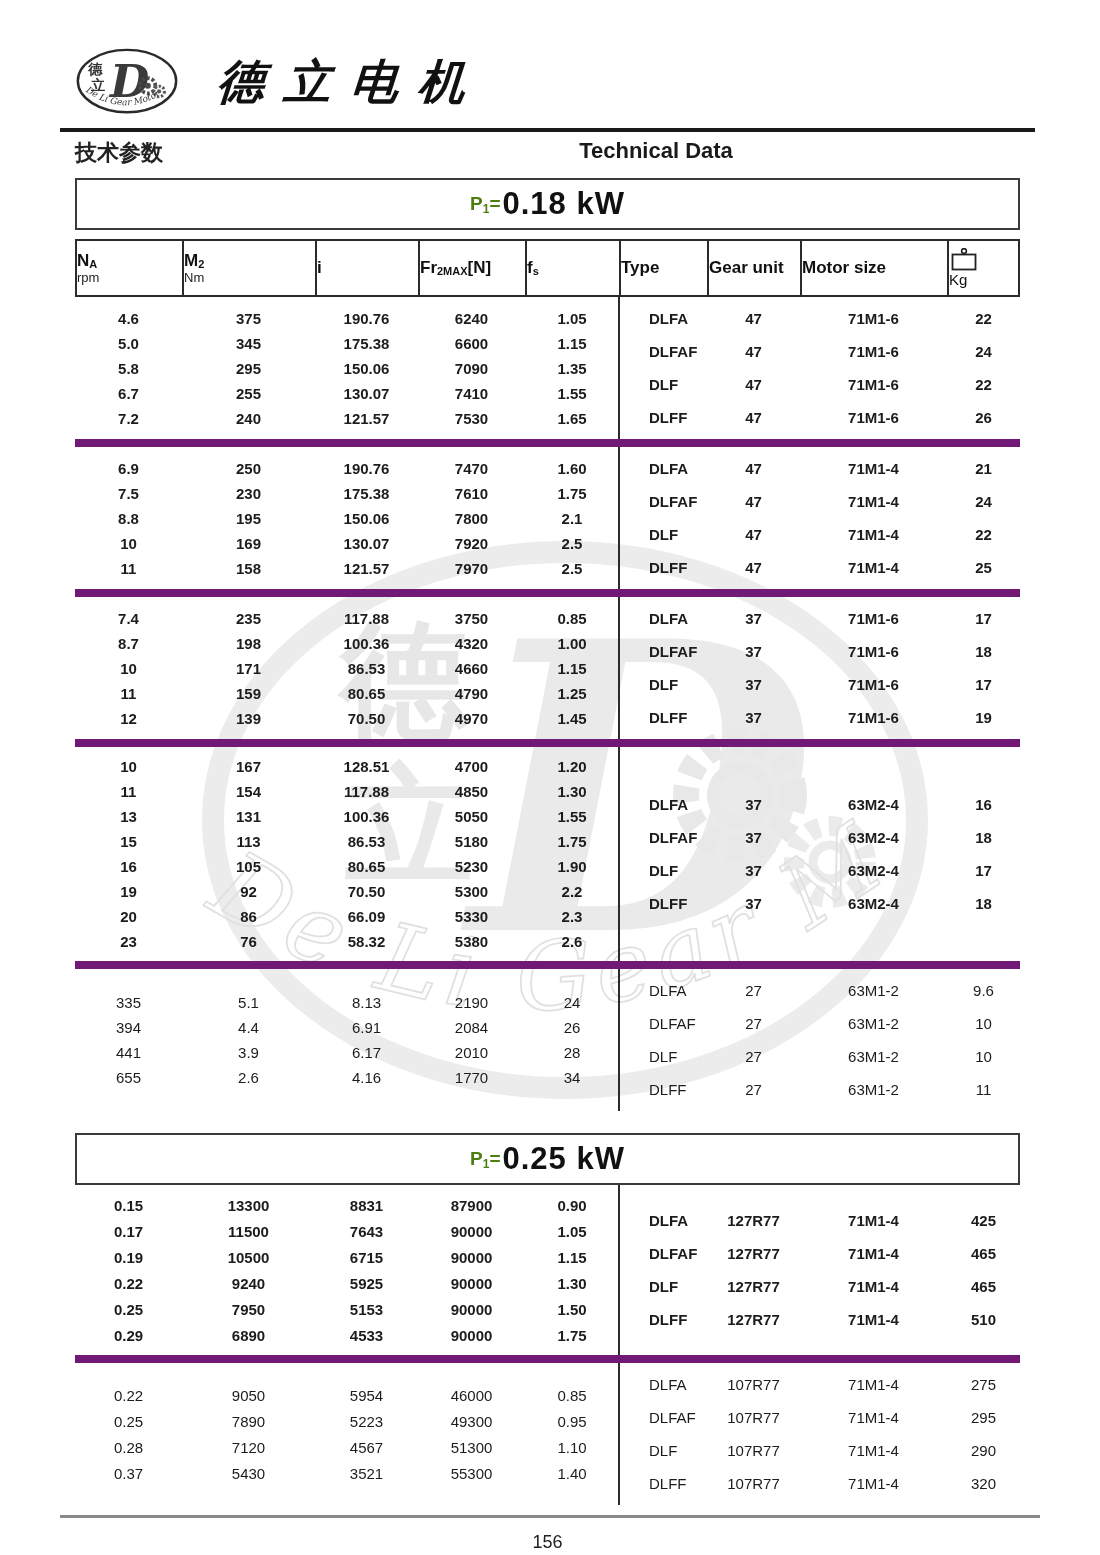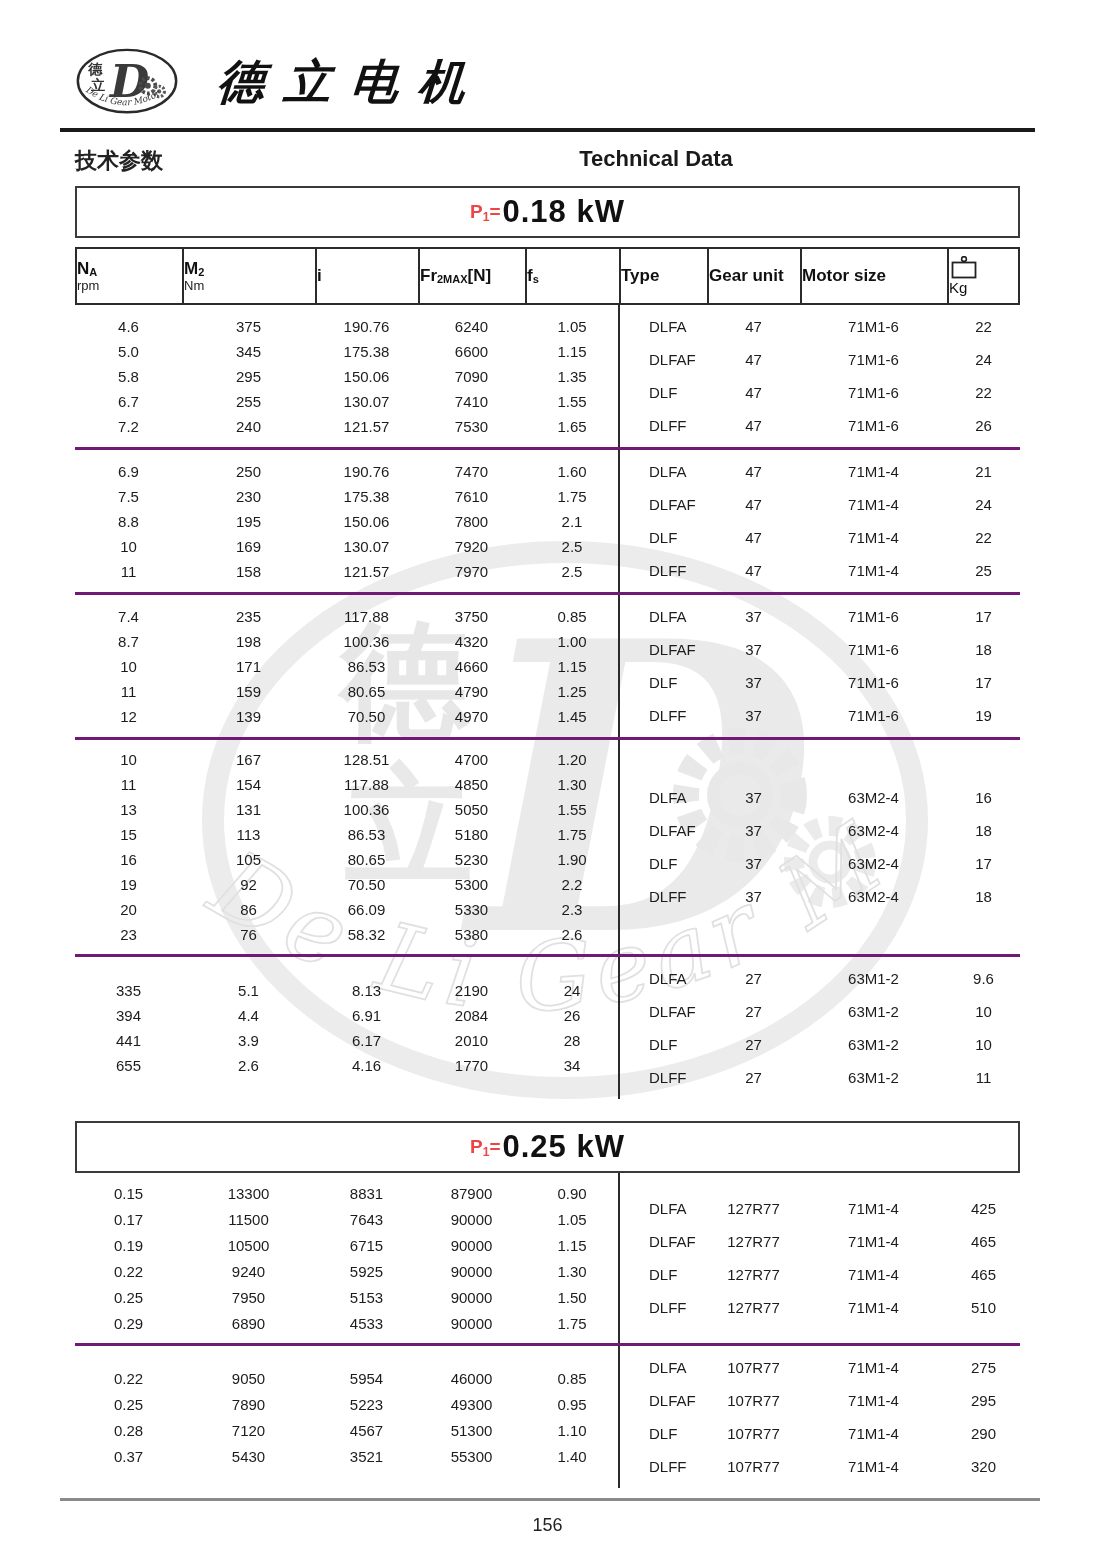--- a/index.html
+++ b/index.html
@@ -17,30 +17,30 @@
   .content { position:relative; z-index:1; margin:0 80px 0 75px; width:945px; }
 
   
   .brand-row { display:flex; align-items:center; padding-top:42px; height:122px; }
   .logo-svg { width:104px; height:74px; flex:0 0 auto; }
   .brand-name {
     margin-left:38px; font-family:"DejaVu Serif", serif; font-style:italic; font-weight:bold;
     font-size:47px; letter-spacing:20px; color:#111; transform:skewX(-4deg);
   }
   .top-rule { height:4px; background:#1a1a1a; margin-left:-15px; width:975px; margin-top:6px; }
-  .section-row { position:relative; margin-top:14px; height:32px; }
+  .section-row { position:relative; margin-top:6px; height:32px; }
   .section-cn { font-size:22px; font-weight:bold; color:#222; }
   .section-en { position:absolute; top:0; left:581px; transform:translateX(-50%); font-size:22px; font-weight:bold; color:#1a1a1a; }
 
   
   .power-box {
     border:2px solid #3a3a3a; height:52px; margin-top:8px;
     display:flex; align-items:center; justify-content:center; background:transparent;
   }
-  .p-pre { font-size:19px; font-weight:bold; color:#ef4444; }
+  .p-pre { font-size:19px; font-weight:bold; color:#4d7c0f; }
   .psub { font-size:12px; font-weight:bold; vertical-align:-3px; }
   .p-val { font-size:31px; font-weight:bold; letter-spacing:1px; color:#111; margin-left:2px; }
 
   
   .col-header {
     margin-top:9px; border:2px solid #2b2b2b; height:58px;
     display:grid; grid-template-columns:107px 133px 103px 107px 94px 88px 93px 147px 71px;
   }
   .hcell {
     border-right:2px solid #2b2b2b; display:flex; flex-direction:column;
@@ -50,21 +50,21 @@
   .h-main { font-size:17px; font-weight:bold; color:#111; line-height:1.05; }
   .hsub { font-size:11px; font-weight:bold; vertical-align:-2px; }
   .h-unit { font-size:13px; color:#222; line-height:1; }
   .kg-cell { gap:0; }
   .kg-icon { display:block; }
   .kg-label { font-size:15px; color:#111; line-height:1.1; }
 
   
   .blocks { width:945px; }
   .block { position:relative; display:flex; padding:7px 0; }
-  .block.sep { border-bottom:3px solid #701a75; }
+  .block.sep { border-bottom:8px solid #701a75;font-weight:bold; }
   .vline { position:absolute; left:543px; top:0; bottom:0; width:2px; background:#2b2b2b; }
   .block-left { width:544px; display:flex; flex-direction:column; justify-content:center; }
   .drow { display:grid; grid-template-columns:107px 133px 103px 107px 94px; height:25px; align-items:center; }
   #blocks-1 .drow { height:26px; }
   .dcell { text-align:center; font-size:15px; color:#1c1c1c; }
   .block-right { width:401px; display:flex; flex-direction:column; justify-content:center; gap:4px; }
   .trow { display:grid; grid-template-columns:88px 93px 147px 73px; height:29px; align-items:center; }
   .tcell { text-align:center; font-size:15px; color:#1c1c1c; }
   .trow .tcell:first-child { text-align:left; padding-left:30px; }
 

